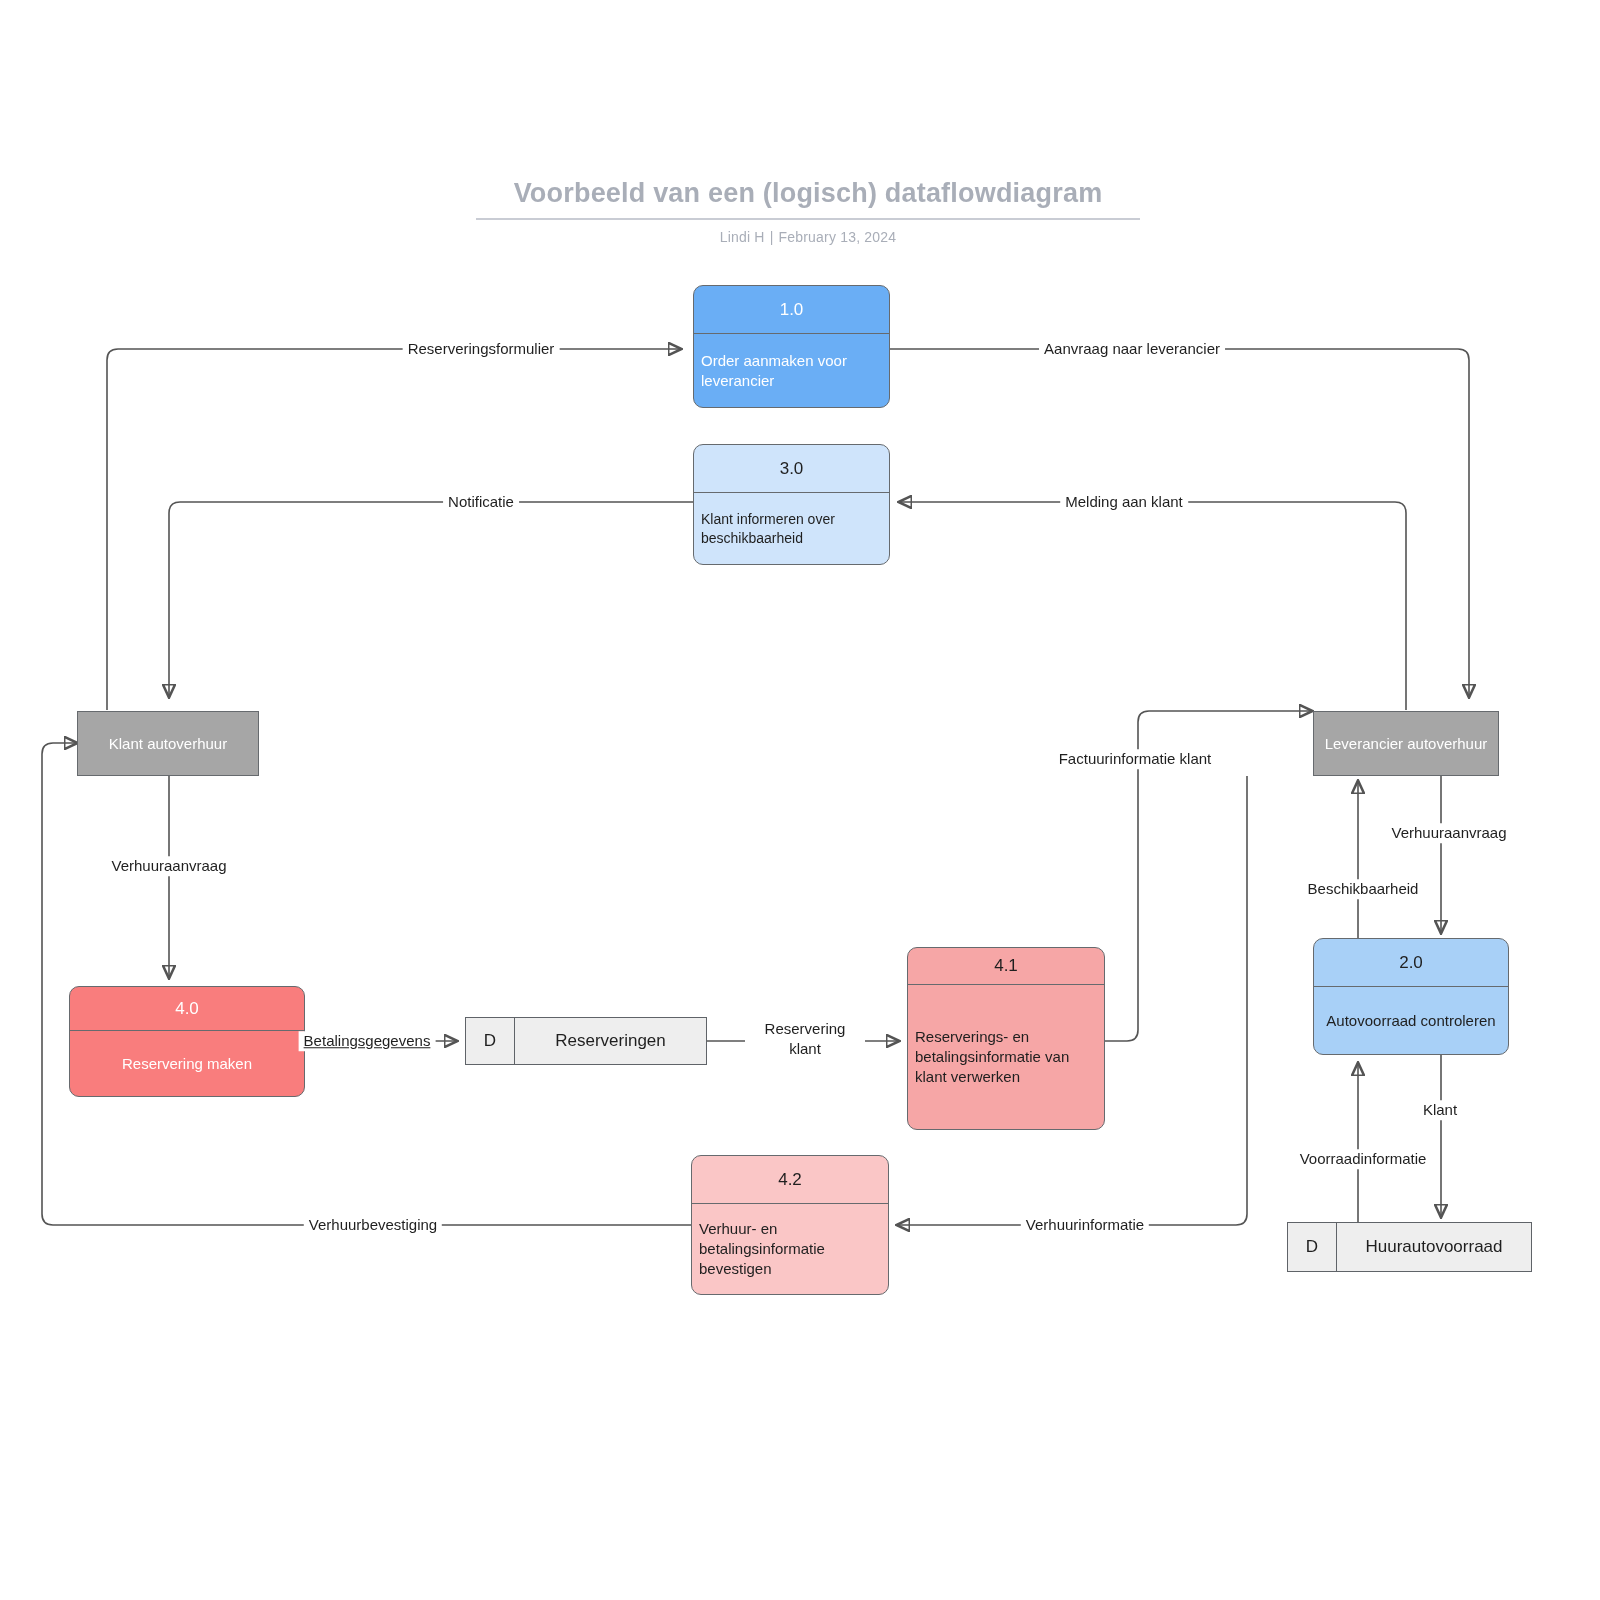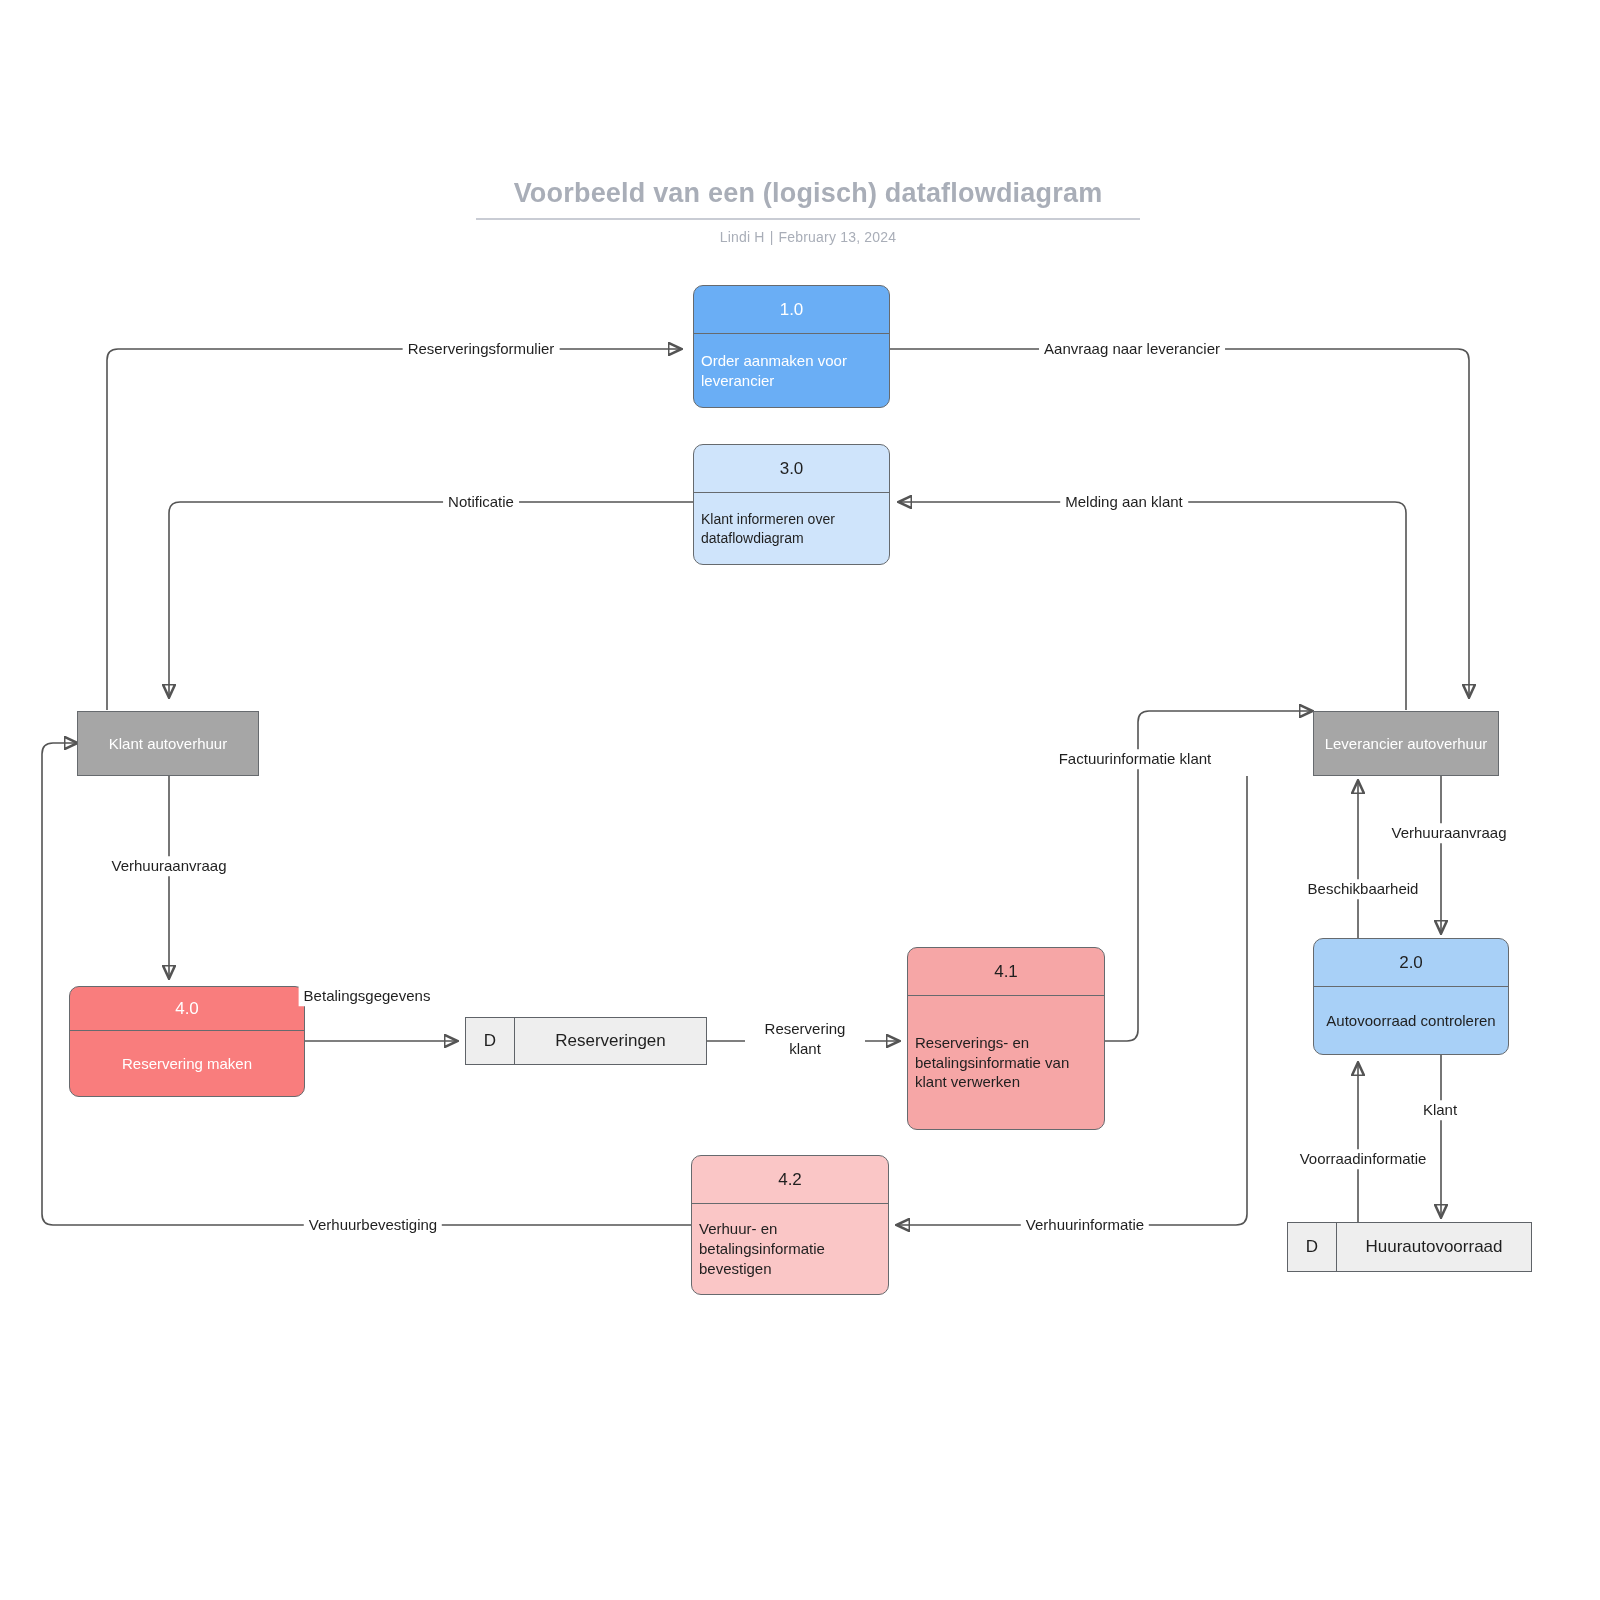--- a/index.html
+++ b/index.html
@@ -196,21 +196,21 @@
     <path d="M1247,776 L1247,1214 Q1247,1225 1236,1225 L897,1225" marker-end="url(#ah)"></path>
   </svg>
 
   <div class="node process" style="left:693px; top:285px; width:197px; height:123px; background:#6aaef5; color:#ffffff;">
     <div class="pnum" style="height:48px;">1.0</div>
     <div class="pname">Order aanmaken voor leverancier</div>
   </div>
 
   <div class="node process" style="left:693px; top:444px; width:197px; height:121px; background:#cfe4fb; color:#1f1f1f;">
     <div class="pnum" style="height:48px;">3.0</div>
-    <div class="pname" style="font-size:14px;">Klant informeren over dataflowdiagram</div>
+    <div class="pname" style="font-size:14px;">Klant informeren over beschikbaarheid</div>
   </div>
 
   <div class="node entity" style="left:77px; top:711px; width:182px; height:65px;">
     <span>Klant autoverhuur</span>
   </div>
 
   <div class="node entity" style="left:1313px; top:711px; width:186px; height:65px;">
     <span>Leverancier autoverhuur</span>
   </div>
 
@@ -218,21 +218,21 @@
     <div class="pnum" style="height:44px;">4.0</div>
     <div class="pname">Reservering maken</div>
   </div>
 
   <div class="node store" style="left:465px; top:1017px; width:242px; height:48px;">
     <div class="dcell">D</div>
     <div class="scell">Reserveringen</div>
   </div>
 
   <div class="node process" style="left:907px; top:947px; width:198px; height:183px; background:#f6a6a6; color:#1f1f1f;">
-    <div class="pnum" style="height:48px;">4.1</div>
+    <div class="pnum" style="height:37px;">4.1</div>
     <div class="pname">Reserverings- en betalingsinformatie van klant verwerken</div>
   </div>
 
   <div class="node process" style="left:691px; top:1155px; width:198px; height:140px; background:#fac6c6; color:#1f1f1f;">
     <div class="pnum" style="height:48px;">4.2</div>
     <div class="pname">Verhuur- en betalingsinformatie bevestigen</div>
   </div>
 
   <div class="node process" style="left:1313px; top:938px; width:196px; height:117px; background:#a8d0f7; color:#1f1f1f;">
     <div class="pnum" style="height:48px;">2.0</div>
@@ -245,20 +245,20 @@
   </div>
 
   <div class="elabel" style="left:481px; top:349px;">Reserveringsformulier</div>
   <div class="elabel" style="left:1132px; top:349px;">Aanvraag naar leverancier</div>
   <div class="elabel" style="left:481px; top:502px;">Notificatie</div>
   <div class="elabel" style="left:1124px; top:502px;">Melding aan klant</div>
   <div class="elabel" style="left:1135px; top:759px;">Factuurinformatie klant</div>
   <div class="elabel" style="left:169px; top:866px;">Verhuuraanvraag</div>
   <div class="elabel" style="left:1449px; top:833px;">Verhuuraanvraag</div>
   <div class="elabel" style="left:1363px; top:889px;">Beschikbaarheid</div>
-  <div class="elabel" style="left:367px; top:996px;">Betalingsgegevens</div>
+  <div class="elabel" style="left:367px; top:1041px;text-decoration:underline;">Betalingsgegevens</div>
   <div class="elabel two-line" style="left:805px; top:1038px;">Reservering klant</div>
   <div class="elabel" style="left:1440px; top:1110px;">Klant</div>
   <div class="elabel" style="left:1363px; top:1159px;">Voorraadinformatie</div>
   <div class="elabel" style="left:373px; top:1225px;">Verhuurbevestiging</div>
   <div class="elabel" style="left:1085px; top:1225px;">Verhuurinformatie</div>
 
 </div>
 
 </body></html>

